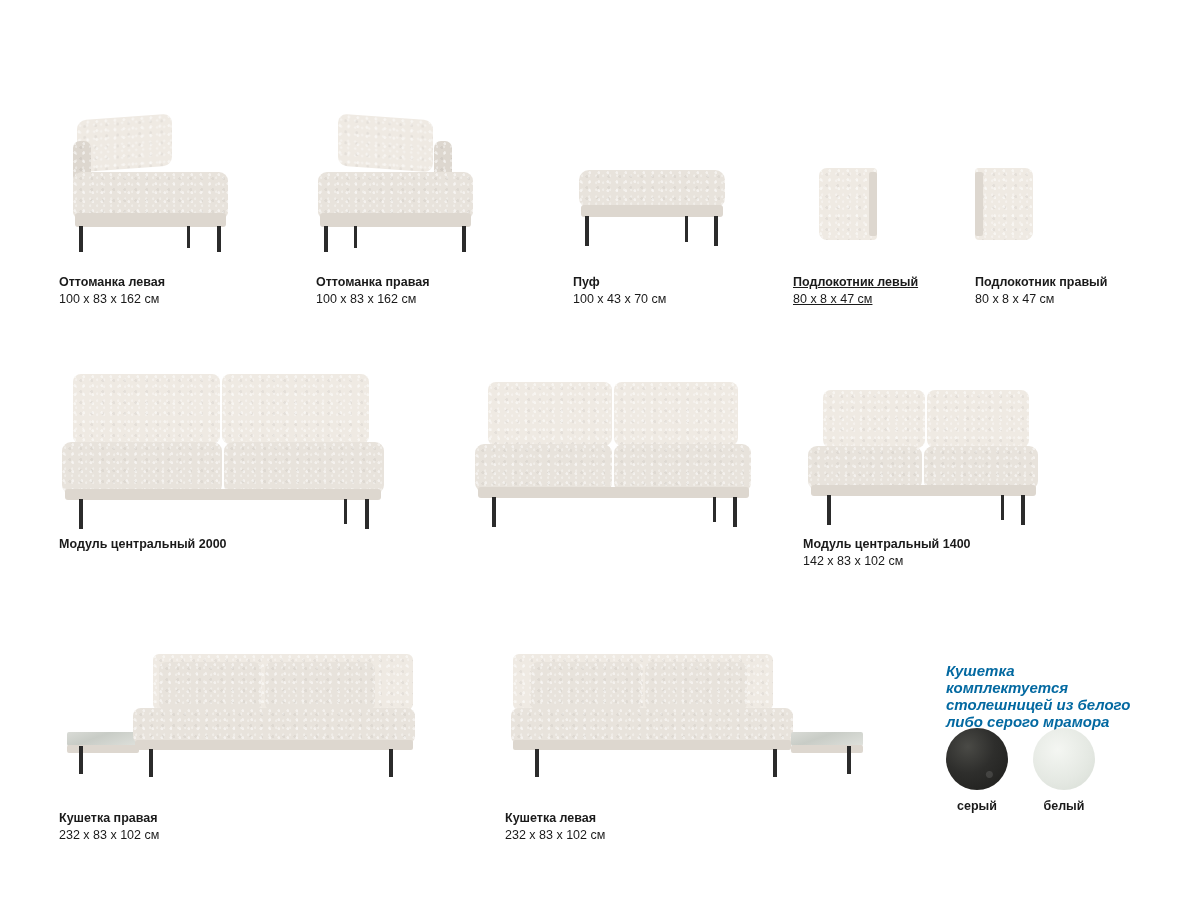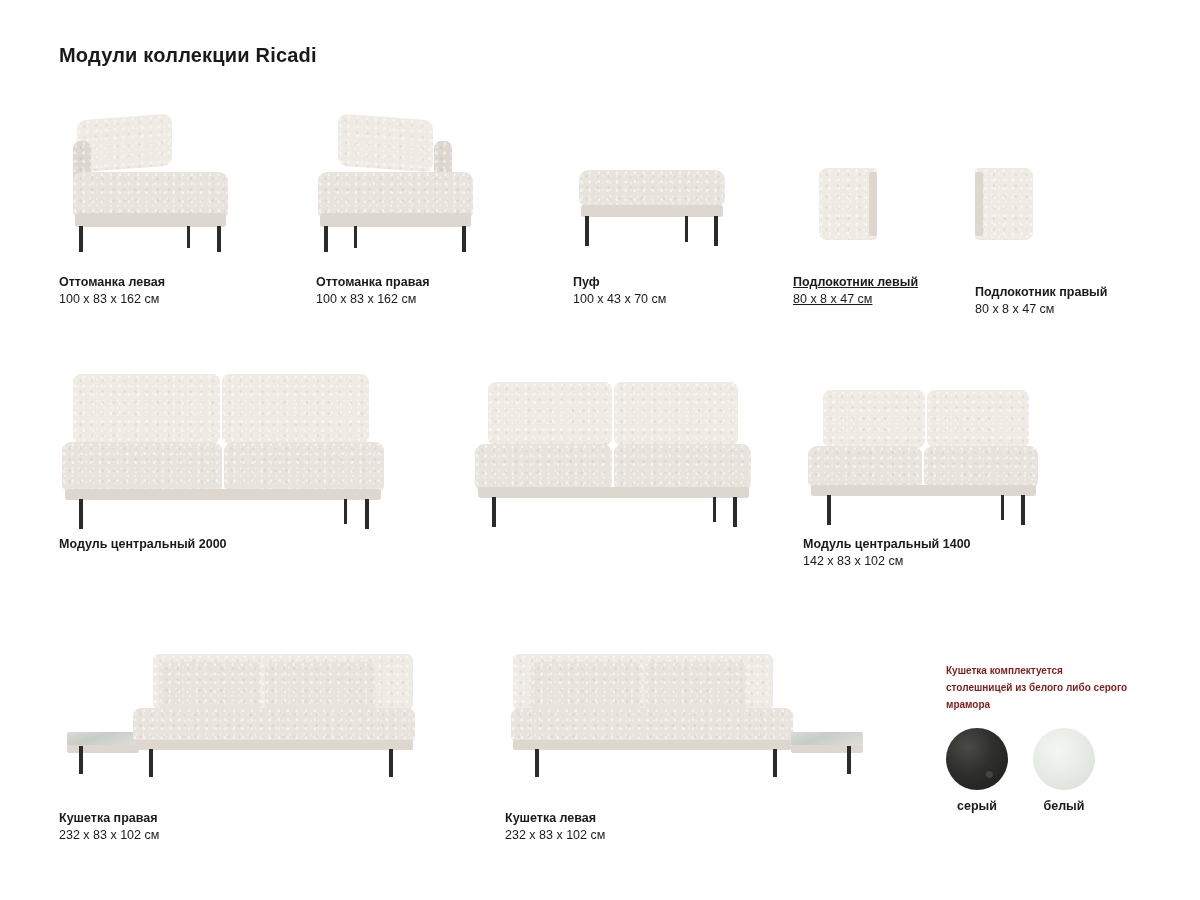--- a/index.html
+++ b/index.html
@@ -110,36 +110,36 @@
       linear-gradient(150deg, rgba(170,180,168,0.2) 0 1px, rgba(0,0,0,0) 1px 12px);
   }
   .swatch-label {
     font-size: 12.5px;
     font-weight: bold;
     text-align: center;
     margin-top: 9px;
     color: #1a1a1a;
   }
   .note {
-    font-size: 10px;
+    font-size: 15px;
     font-weight: bold;
     line-height: 17px;
-    color: #7f1d1d;
+    color: #0369a1;
     width: 185px;
+    font-style: italic;
   }
   .marble-table {
     background: linear-gradient(160deg, #d9dbd6 0%, #c8ccc6 40%, #dfe1dc 100%);
   }
 </style>
 </head>
 <body>
 
 <div class="page">
 
-  <div class="title">Модули коллекции Ricadi</div>
 
   <div class="item" style="left:59px; top:110px;">
     <div class="fig" style="width:215px; height:150px;">
 
       <div class="fab fab-l" style="position:absolute; left:18px; top:7px; width:95px; height:52px; border-radius:9px; transform:skewY(-4deg);">
           <span class="tex"></span>
         </div>
 
       <div class="fab fab-d" style="position:absolute; left:14px; top:31px; width:18px; height:42px; border-radius:7px;">
           <span class="tex"></span>
@@ -211,21 +211,21 @@
     </div>
   </div>
 
   <div class="item" style="left:975px; top:110px;">
     <div class="fig" style="width:160px; height:150px;">
       <div class="fab fab-l" style="position:absolute; left:0px; top:58px; width:58px; height:72px; border-radius:4px 8px 8px 4px;">
           <span class="tex"></span>
         </div>
       <div class="fab fab-d" style="position:absolute; left:0px; top:62px; width:8px; height:64px; border-radius:2px;"></div>
     </div>
-    <div class="caption" style="margin-top:24px;">
+    <div class="caption" style="margin-top:14px;">
       <span class="name">Подлокотник правый</span>
       <span class="dims">80 x 8 x 47 см</span>
     </div>
   </div>
 
   <div class="item" style="left:59px; top:372px;">
     <div class="fig" style="width:360px; height:150px;">
       <div class="fab fab-l" style="position:absolute; left:14px; top:2px; width:147px; height:70px; border-radius:8px;">
           <span class="tex"></span>
         </div>

